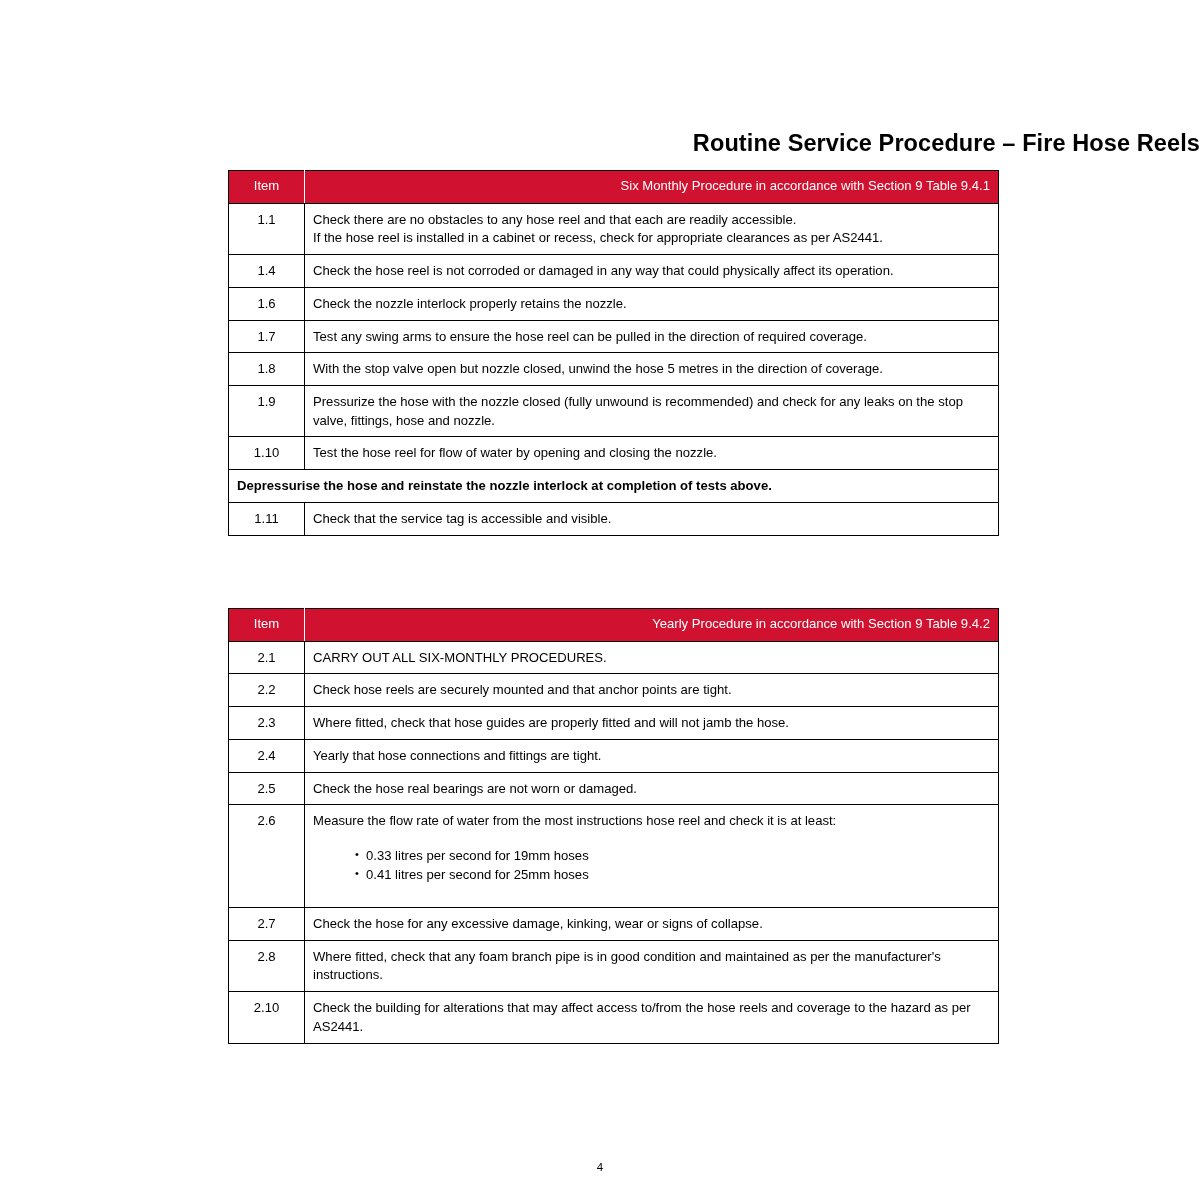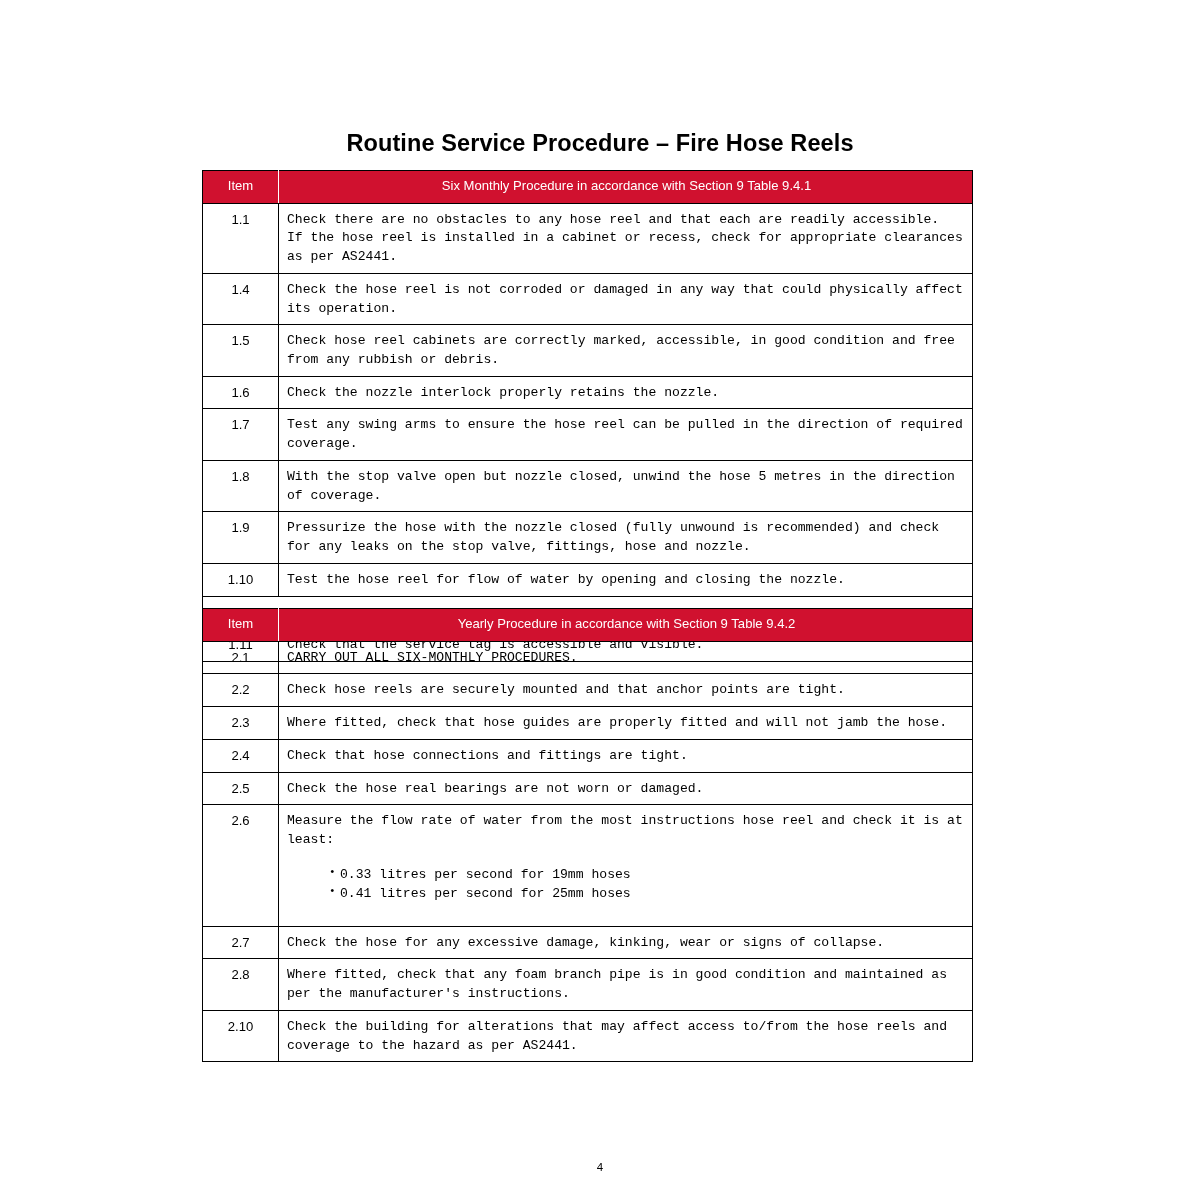--- a/index.html
+++ b/index.html
@@ -22,30 +22,30 @@
     position: absolute;
     inset: 0;
     background: #ffffff;
   }
 
   .page-title {
     position: absolute;
     top: 114px;
     left: 0;
     width: 1200px;
-    text-align: center;
+    text-align: right;
     font-size: 23.5px;
     font-weight: bold;
     letter-spacing: 0.1px;
     color: #000000;
   }
 
   .proc-table {
     position: absolute;
-    left: 202px;
+    left: 228px;
     width: 771px;
     border-collapse: collapse;
     table-layout: fixed;
     border: 1.6px solid #000000;
   }
   #table-six-monthly { top: 170px; }
   #table-yearly      { top: 608px; }
 
   .proc-table col.col-item { width: 76px; }
 
@@ -68,37 +68,36 @@
     border-color: #D0112F;
     border-top: 1.6px solid #000000;
     border-bottom: 1.6px solid #000000;
   }
   .proc-table thead th.th-item {
     text-align: center;
     border-left: 1.6px solid #000000;
     border-right: 1.5px solid #ffffff;
   }
   .proc-table thead th.th-desc {
-    text-align: center;
+    text-align: right;
     border-right: 1.6px solid #000000;
     padding-left: 10px;
   }
 
   
   .cell-item {
     text-align: center;
     white-space: nowrap;
     padding-left: 2px;
     padding-right: 2px;
   }
   .cell-desc {
     text-align: left;
     padding-left: 10px;
     padding-right: 10px;
-    font-family: Liberation Mono, monospace;
   }
   .cell-desc .line { display: block; }
 
   .cell-full {
     font-weight: bold;
     padding-left: 8px;
     padding-right: 8px;
   }
 
   .bullets {
@@ -155,26 +154,20 @@
             <span class="line">If the hose reel is installed in a cabinet or recess, check for appropriate clearances as per AS2441.</span>
           </td>
         </tr>
         <tr>
           <td class="cell-item">1.4</td>
           <td class="cell-desc">
             <span class="line">Check the hose reel is not corroded or damaged in any way that could physically affect its operation.</span>
           </td>
         </tr>
         <tr>
-          <td class="cell-item">1.5</td>
-          <td class="cell-desc">
-            <span class="line">Check hose reel cabinets are correctly marked, accessible, in good condition and free from any rubbish or debris.</span>
-          </td>
-        </tr>
-        <tr>
           <td class="cell-item">1.6</td>
           <td class="cell-desc">
             <span class="line">Check the nozzle interlock properly retains the nozzle.</span>
           </td>
         </tr>
         <tr>
           <td class="cell-item">1.7</td>
           <td class="cell-desc">
             <span class="line">Test any swing arms to ensure the hose reel can be pulled in the direction of required coverage.</span>
           </td>
@@ -235,21 +228,21 @@
         </tr>
         <tr>
           <td class="cell-item">2.3</td>
           <td class="cell-desc">
             <span class="line">Where fitted, check that hose guides are properly fitted and will not jamb the hose.</span>
           </td>
         </tr>
         <tr>
           <td class="cell-item">2.4</td>
           <td class="cell-desc">
-            <span class="line">Check that hose connections and fittings are tight.</span>
+            <span class="line">Yearly that hose connections and fittings are tight.</span>
           </td>
         </tr>
         <tr>
           <td class="cell-item">2.5</td>
           <td class="cell-desc">
             <span class="line">Check the hose real bearings are not worn or damaged.</span>
           </td>
         </tr>
         <tr>
           <td class="cell-item">2.6</td>

